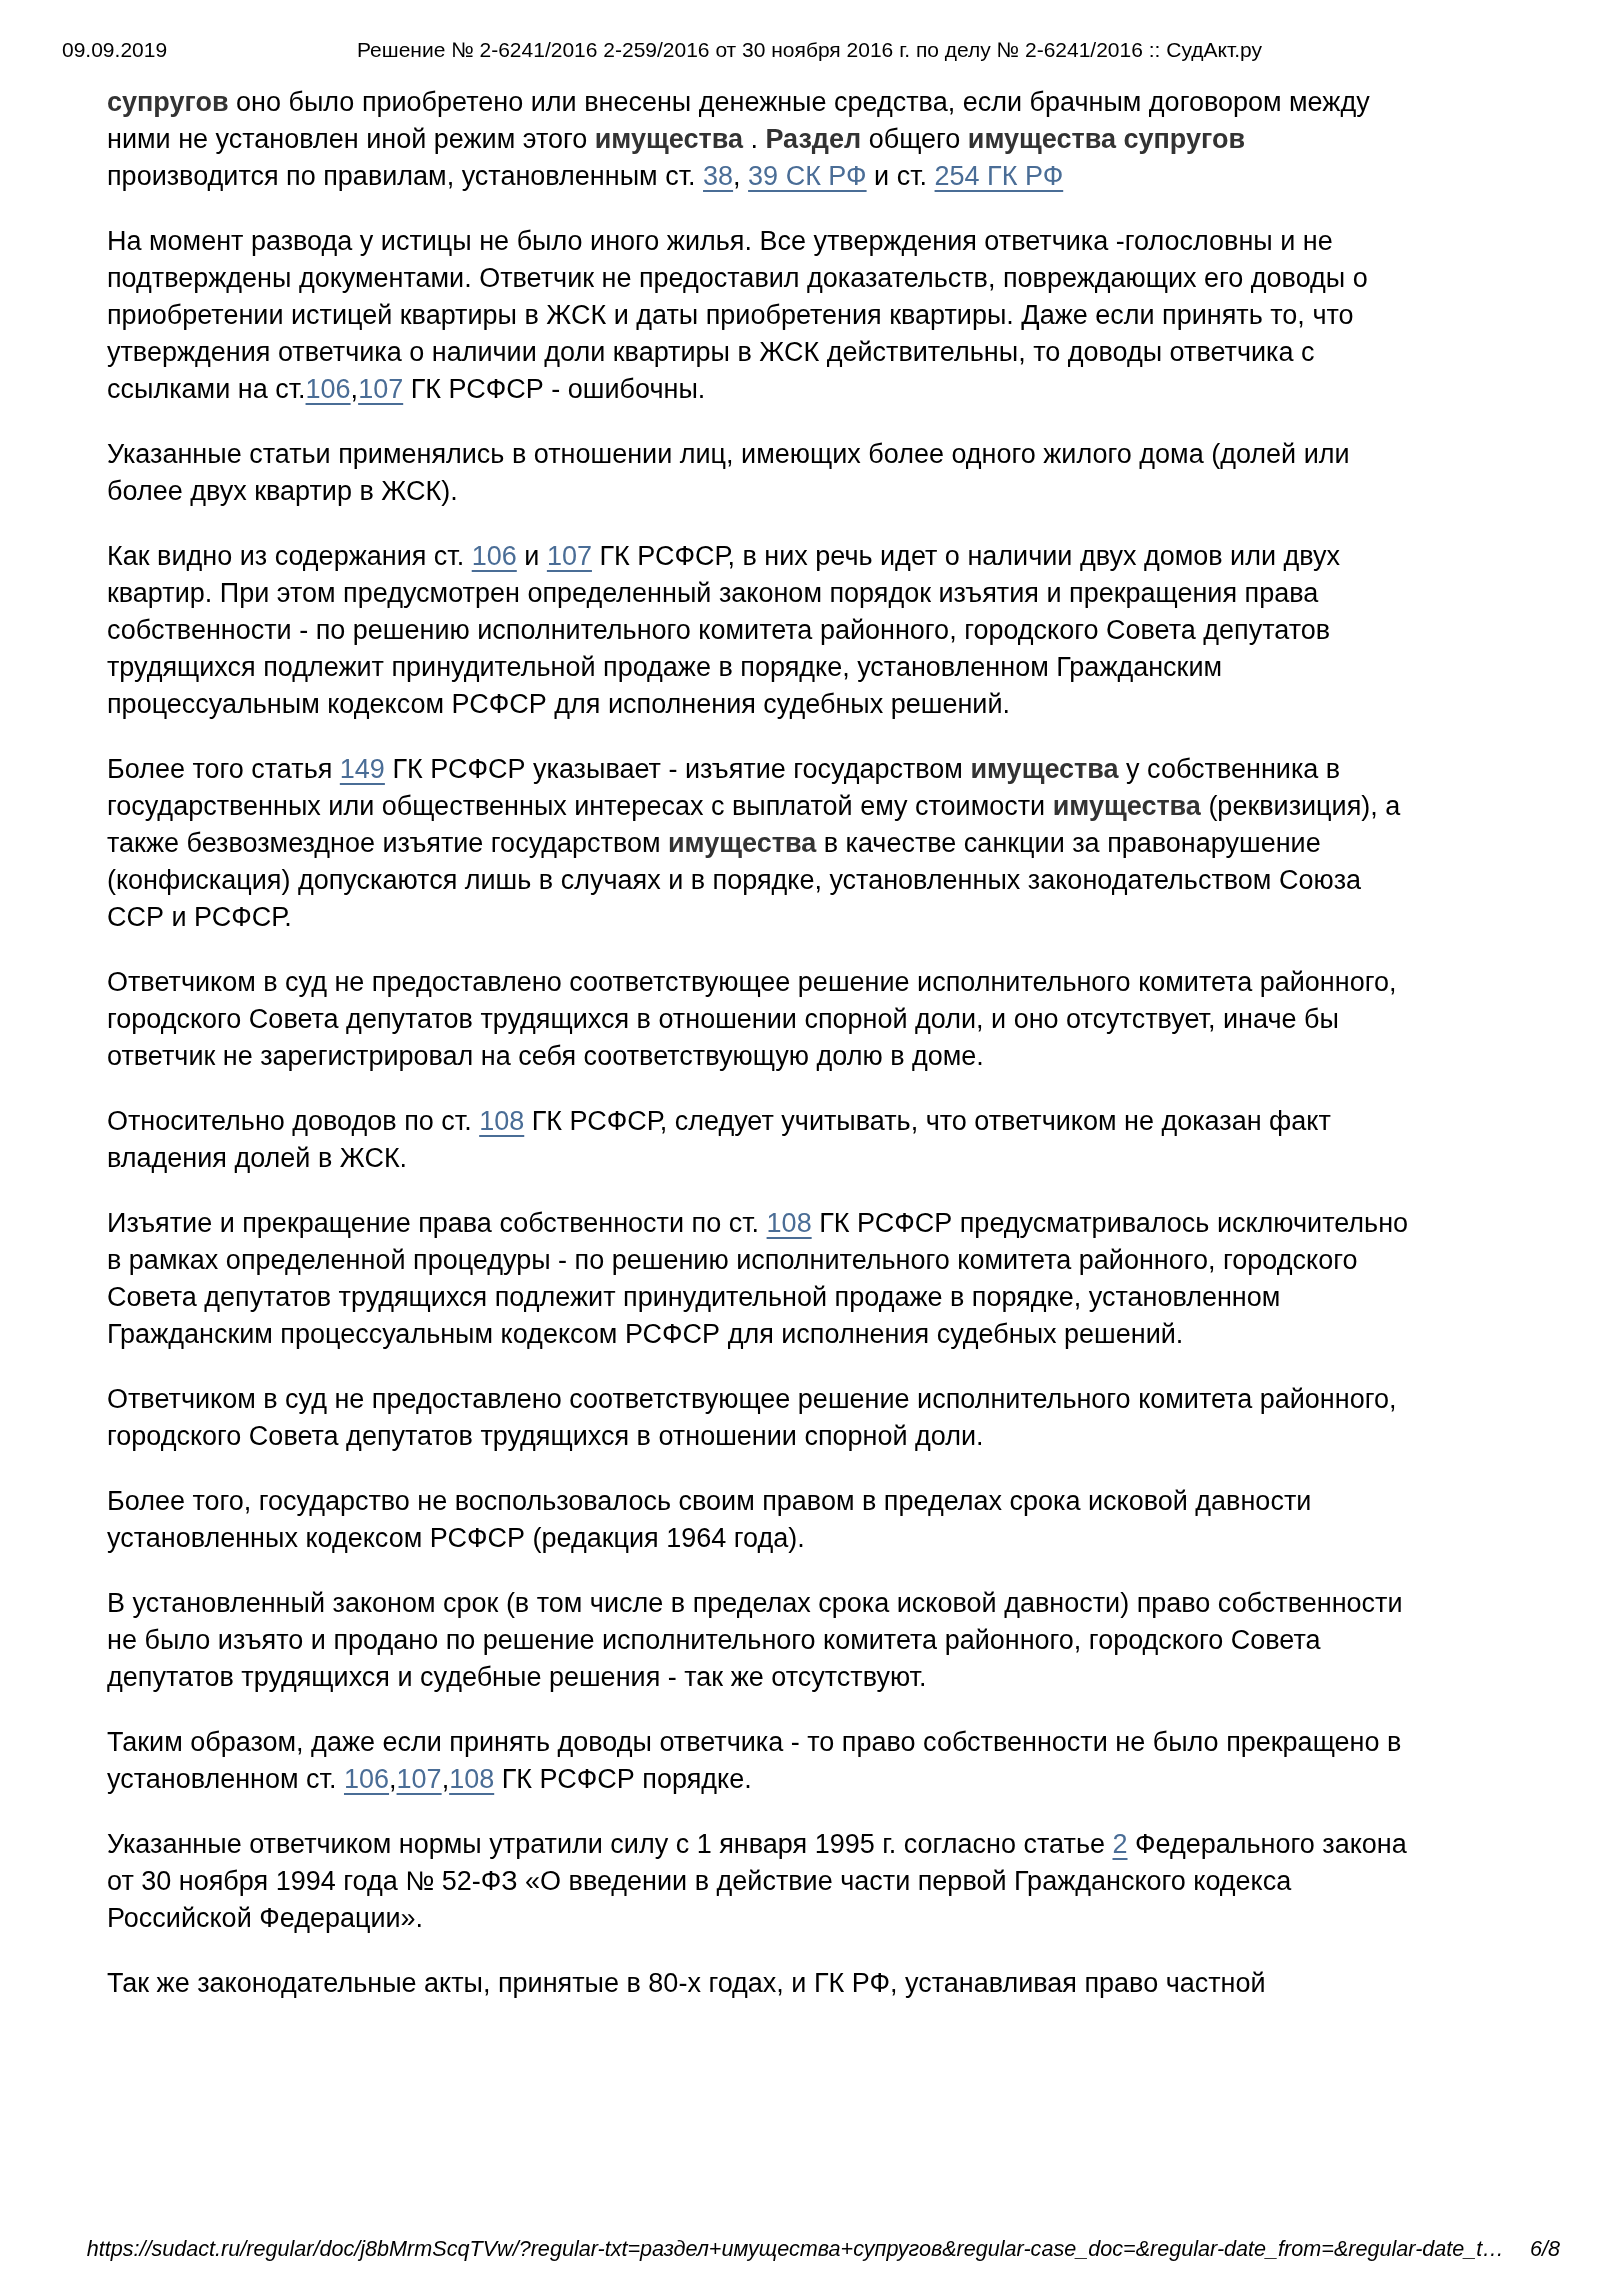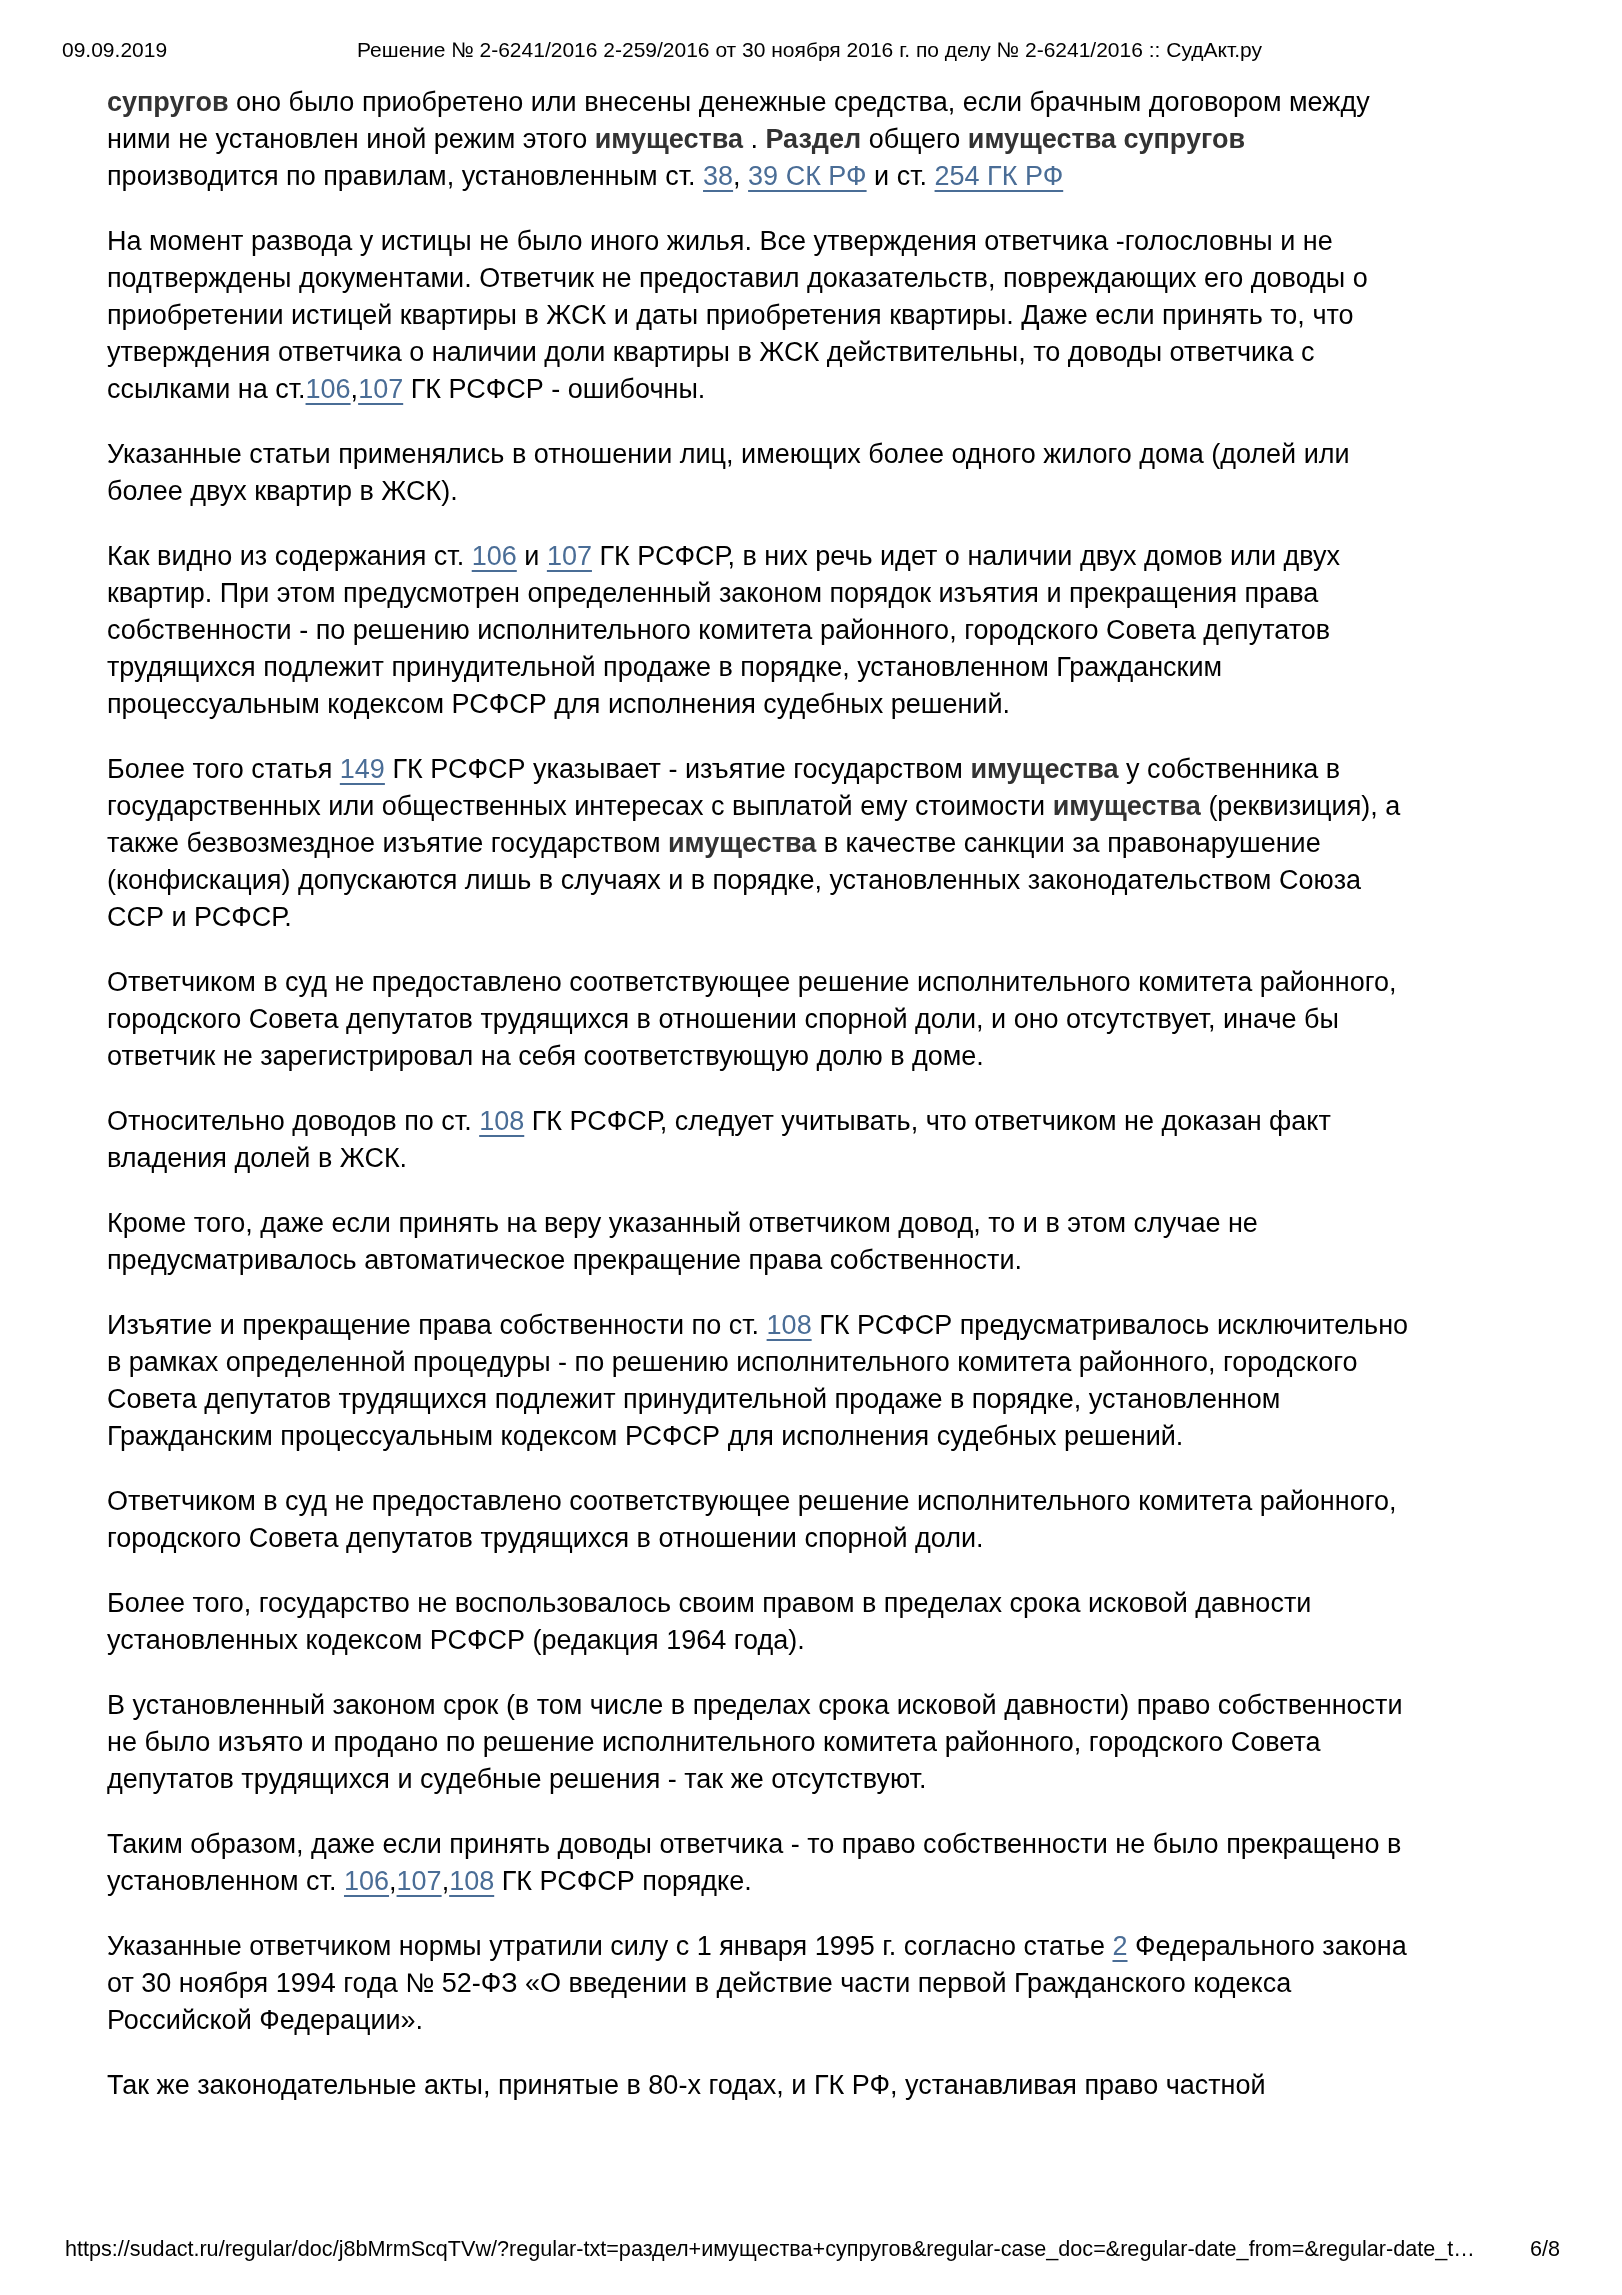--- a/index.html
+++ b/index.html
@@ -37,22 +37,22 @@
   .hl{font-weight:bold;color:var(--hl-color);}
   .content a{
     color:var(--link-color);
     text-decoration:underline;
     text-decoration-thickness:2px;
     text-underline-offset:4.6px;
   }
   .print-footer{
     position:absolute;
     left:65px; right:62px; bottom:33px;
-    display:flex; justify-content:space-between; align-items:baseline;
-    font-size:21.6px; line-height:26px; color:var(--text-color);
+    display:flex; justify-content:flex-end; align-items:baseline;
+    font-size:21.6px; line-height:26px; color:var(--text-color);font-style:italic;
   }
   .print-footer .ftr-url{white-space:nowrap; overflow:hidden;}
   .print-footer .ftr-page{white-space:nowrap; margin-left:26px;}
 </style>
 </head>
 <body>
 
 <div class="page">
 
   <div class="print-header">
@@ -61,21 +61,20 @@
   </div>
 
   <div class="content">
       <p><span class="hl">супругов</span> оно было приобретено или внесены денежные средства, если брачным договором между<br>ними не установлен иной режим этого <span class="hl">имущества</span> . <span class="hl">Раздел</span> общего <span class="hl">имущества супругов</span><br>производится по правилам, установленным ст. <a href="#">38</a>, <a href="#">39 СК РФ</a> и ст. <a href="#">254 ГК РФ</a></p>
       <p>На момент развода у истицы не было иного жилья. Все утверждения ответчика -голословны и не<br>подтверждены документами. Ответчик не предоставил доказательств, повреждающих его доводы о<br>приобретении истицей квартиры в ЖСК и даты приобретения квартиры. Даже если принять то, что<br>утверждения ответчика о наличии доли квартиры в ЖСК действительны, то доводы ответчика с<br>ссылками на ст.<a href="#">106</a>,<a href="#">107</a> ГК РСФСР - ошибочны.</p>
       <p>Указанные статьи применялись в отношении лиц, имеющих более одного жилого дома (долей или<br>более двух квартир в ЖСК).</p>
       <p>Как видно из содержания ст. <a href="#">106</a> и <a href="#">107</a> ГК РСФСР, в них речь идет о наличии двух домов или двух<br>квартир. При этом предусмотрен определенный законом порядок изъятия и прекращения права<br>собственности - по решению исполнительного комитета районного, городского Совета депутатов<br>трудящихся подлежит принудительной продаже в порядке, установленном Гражданским<br>процессуальным кодексом РСФСР для исполнения судебных решений.</p>
       <p>Более того статья <a href="#">149</a> ГК РСФСР указывает - изъятие государством <span class="hl">имущества</span> у собственника в<br>государственных или общественных интересах с выплатой ему стоимости <span class="hl">имущества</span> (реквизиция), а<br>также безвозмездное изъятие государством <span class="hl">имущества</span> в качестве санкции за правонарушение<br>(конфискация) допускаются лишь в случаях и в порядке, установленных законодательством Союза<br>ССР и РСФСР.</p>
       <p>Ответчиком в суд не предоставлено соответствующее решение исполнительного комитета районного,<br>городского Совета депутатов трудящихся в отношении спорной доли, и оно отсутствует, иначе бы<br>ответчик не зарегистрировал на себя соответствующую долю в доме.</p>
       <p>Относительно доводов по ст. <a href="#">108</a> ГК РСФСР, следует учитывать, что ответчиком не доказан факт<br>владения долей в ЖСК.</p>
-      <p>Кроме того, даже если принять на веру указанный ответчиком довод, то и в этом случае не<br>предусматривалось автоматическое прекращение права собственности.</p>
       <p>Изъятие и прекращение права собственности по ст. <a href="#">108</a> ГК РСФСР предусматривалось исключительно<br>в рамках определенной процедуры - по решению исполнительного комитета районного, городского<br>Совета депутатов трудящихся подлежит принудительной продаже в порядке, установленном<br>Гражданским процессуальным кодексом РСФСР для исполнения судебных решений.</p>
       <p>Ответчиком в суд не предоставлено соответствующее решение исполнительного комитета районного,<br>городского Совета депутатов трудящихся в отношении спорной доли.</p>
       <p>Более того, государство не воспользовалось своим правом в пределах срока исковой давности<br>установленных кодексом РСФСР (редакция 1964 года).</p>
       <p>В установленный законом срок (в том числе в пределах срока исковой давности) право собственности<br>не было изъято и продано по решение исполнительного комитета районного, городского Совета<br>депутатов трудящихся и судебные решения - так же отсутствуют.</p>
       <p>Таким образом, даже если принять доводы ответчика - то право собственности не было прекращено в<br>установленном ст. <a href="#">106</a>,<a href="#">107</a>,<a href="#">108</a> ГК РСФСР порядке.</p>
       <p>Указанные ответчиком нормы утратили силу с 1 января 1995 г. согласно статье <a href="#">2</a> Федерального закона<br>от 30 ноября 1994 года № 52-ФЗ «О введении в действие части первой Гражданского кодекса<br>Российской Федерации».</p>
       <p>Так же законодательные акты, принятые в 80-х годах, и ГК РФ, устанавливая право частной</p>
     </div>
 
   <div class="print-footer">

